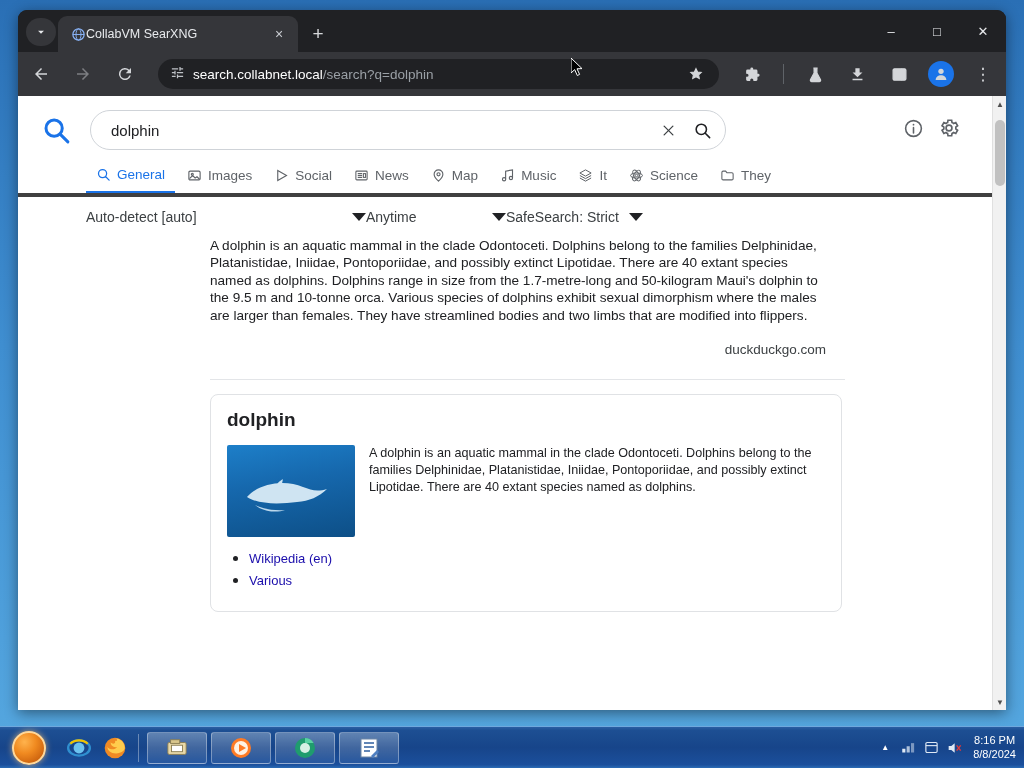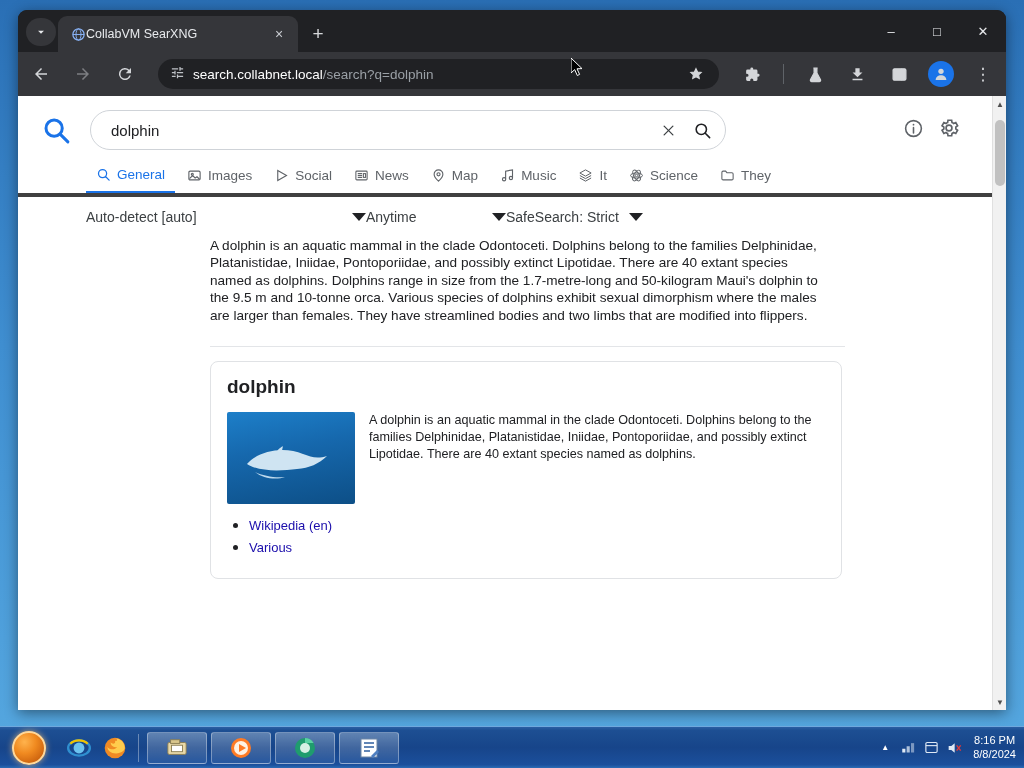--- a/index.html
+++ b/index.html
@@ -635,20 +635,21 @@
           <span class="caret" style="margin-left:auto"></span>
         </div>
         <div class="filter">
           <span class="label">SafeSearch: Strict</span>
           <span class="caret"></span>
         </div>
       </div>
 
       <div class="content">
         <div class="answer">A dolphin is an aquatic mammal in the clade Odontoceti. Dolphins belong to the families Delphinidae, Platanistidae, Iniidae, Pontoporiidae, and possibly extinct Lipotidae. There are 40 extant species named as dolphins. Dolphins range in size from the 1.7-metre-long and 50-kilogram Maui's dolphin to the 9.5 m and 10-tonne orca. Various species of dolphins exhibit sexual dimorphism where the males are larger than females. They have streamlined bodies and two limbs that are modified into flippers.</div>
+        <div class="answer-src">duckduckgo.com</div>
         <div class="hr"></div>
 
 
         <div class="infobox">
           <h2>dolphin</h2>
           <div class="ib-body">
             <div class="ib-thumb">
               <svg class="dolphin" viewBox="0 0 84 34">
                 <path d="M2 18 C14 4, 40 0, 58 8 C66 11, 72 13, 82 10 C74 18, 64 22, 52 23 C36 25, 14 26, 2 18 Z" fill="#cfe4f2"></path>
                 <path d="M30 9 C33 2, 37 1, 38 0 C37 5, 36 8, 34 10 Z" fill="#cfe4f2"></path>

